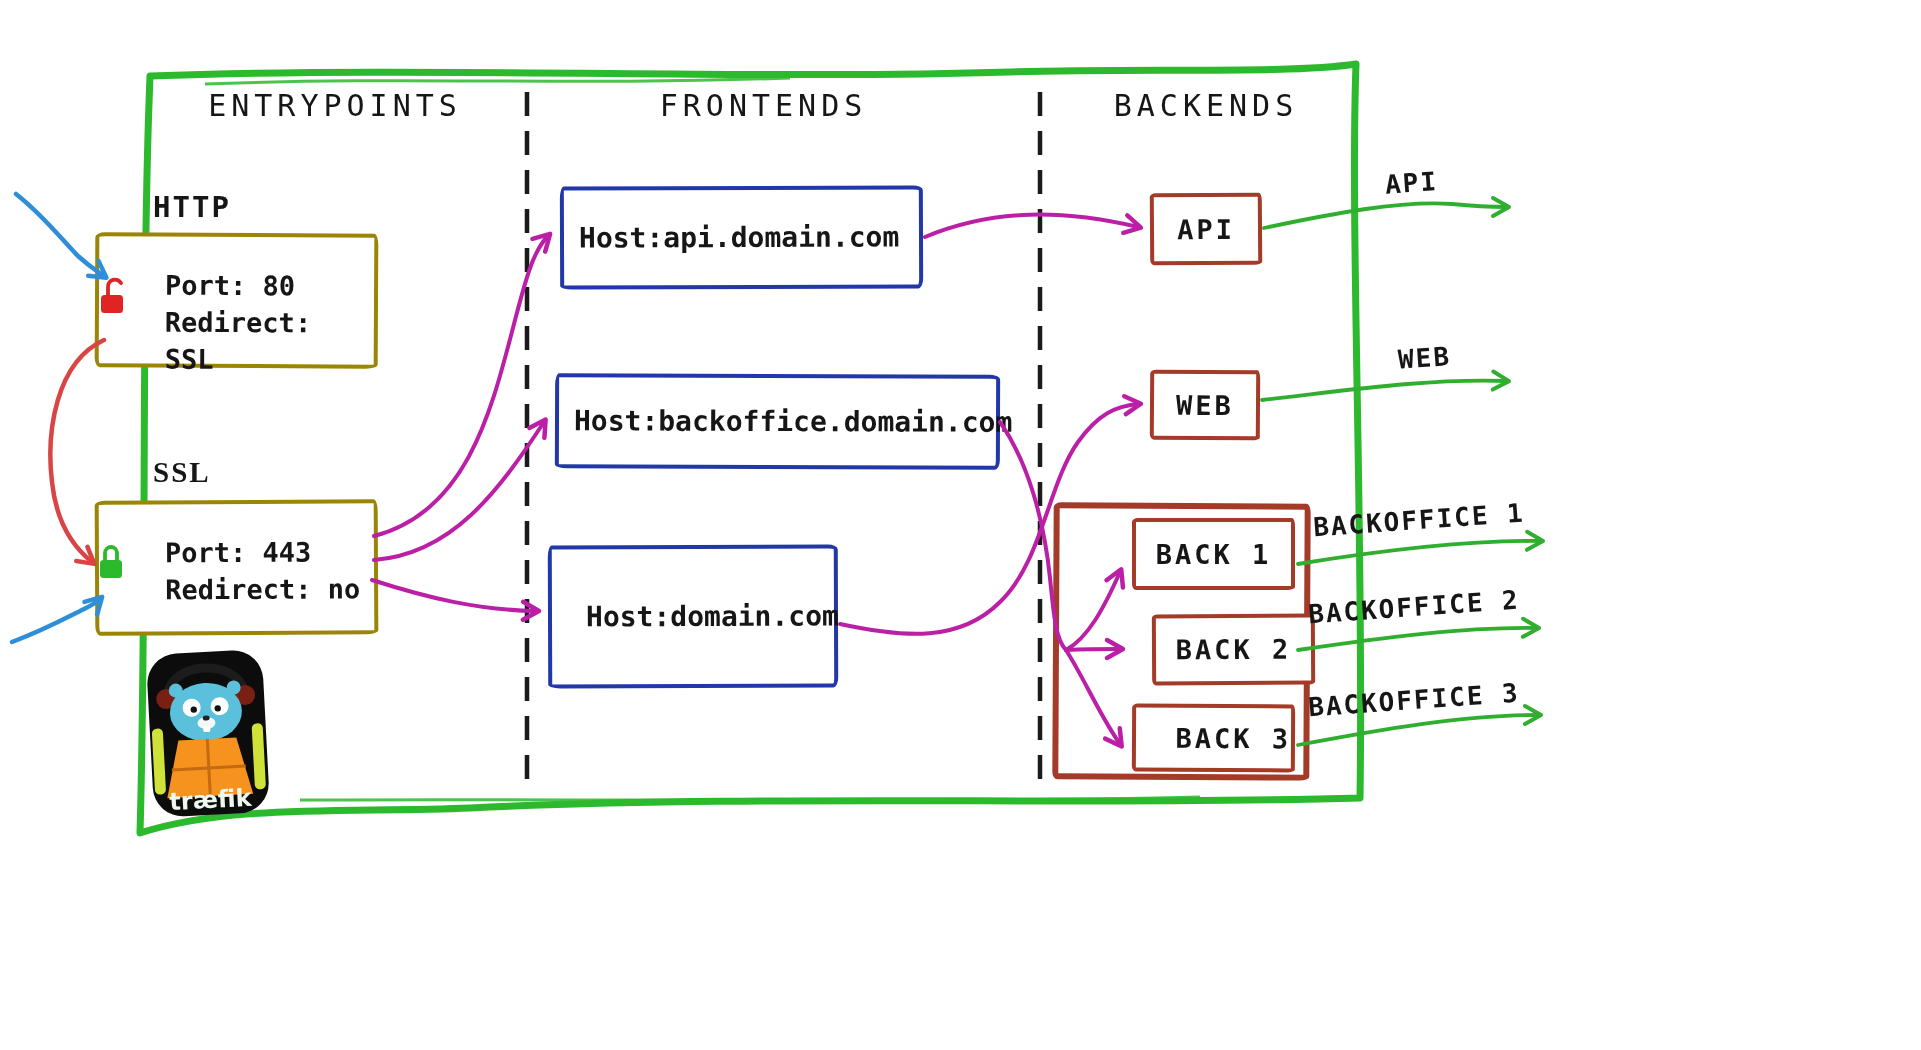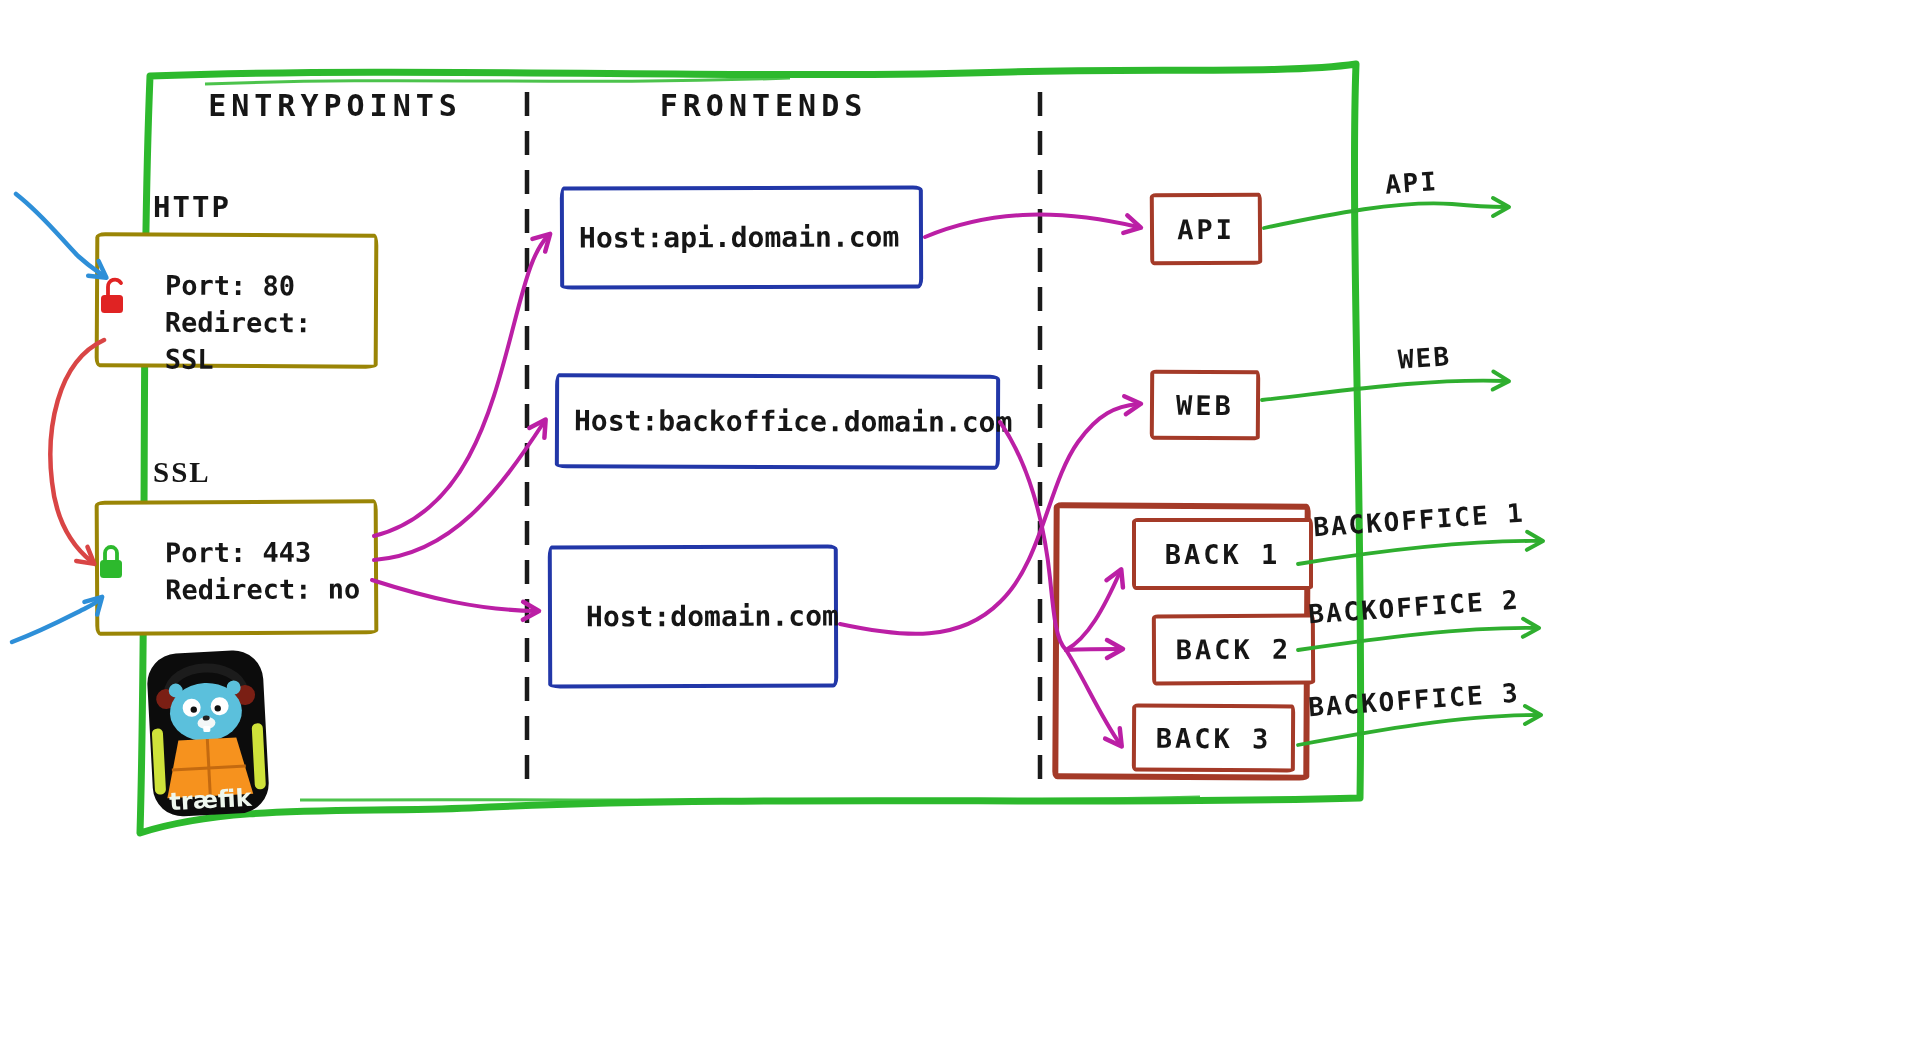--- a/index.html
+++ b/index.html
@@ -12,21 +12,21 @@
     position:relative; width:1921px; height:1050px;
     background:#ffffff; overflow:hidden;
   }
   .svg-layer { position:absolute; left:0; top:0; pointer-events:none; }
   #underlay { z-index:1; }
   #overlay  { z-index:6; }
   .txt-layer { position:absolute; left:0; top:0; width:100%; height:100%; z-index:3; }
 
   .col-header {
     position:absolute; top:88px; text-align:center;
-    font-size:30px; font-weight:bold; letter-spacing:5px;
+    font-size:30px; font-weight:normal; letter-spacing:5px;
   }
   .ep-label {
     position:absolute; font-size:29px; font-weight:bold; letter-spacing:2px;
   }
   .box { position:absolute; background:#ffffff; }
   .ep-box {
     border:4px solid #9a8506;
     border-radius:10px 4px 12px 5px / 5px 12px 4px 10px;
     padding:30px 8px 0 66px;
     font-size:27px; font-weight:bold; line-height:37px;
@@ -92,20 +92,21 @@
       <rect x="152" y="726" width="11" height="66" rx="5" fill="#cfe23a"></rect>
       <rect x="252" y="726" width="11" height="66" rx="5" fill="#cfe23a"></rect>
       <text x="207" y="808" text-anchor="middle" font-size="24" font-weight="bold" fill="#eef7ee">træfik</text>
     </g>
   </svg>
 
   <div class="txt-layer">
 
     <div class="col-header" style="left:140px;width:390px;">ENTRYPOINTS</div>
     <div class="col-header" style="left:507px;width:513px;">FRONTENDS</div>
+    <div class="col-header" style="left:1040px;width:332px;">BACKENDS</div>
 
     <div class="ep-label" style="left:153px;top:190px;">HTTP</div>
     <div class="box ep-box" style="left:95px;top:233px;width:283px;height:135px;transform:rotate(0.3deg);">
       <div>Port: 80</div>
       <div>Redirect: SSL</div>
     </div>
 
     <div class="ep-label" style="left:153px;top:456px;font-family:Liberation Serif, serif;">SSL</div>
     <div class="box ep-box" style="left:95px;top:500px;width:283px;height:135px;transform:rotate(-0.3deg);">
       <div>Port: 443</div>
@@ -123,27 +124,27 @@
     </div>
 
     <div class="box be-box" style="left:1150px;top:193px;width:112px;height:72px;transform:rotate(-0.4deg);">
       <span>API</span>
     </div>
     <div class="box be-box" style="left:1150px;top:370px;width:110px;height:70px;transform:rotate(0.4deg);">
       <span>WEB</span>
     </div>
 
     <div class="be-group" style="left:1053px;top:503px;width:257px;height:277px;transform:rotate(0.3deg);"></div>
-    <div class="box be-box" style="left:1132px;top:518px;width:181px;height:72px;">
+    <div class="box be-box" style="left:1132px;top:518px;width:163px;height:72px;">
       <span>BACK 1</span>
     </div>
     <div class="box be-box" style="left:1132px;top:614px;width:163px;height:71px;transform:rotate(-0.3deg);margin-left:20px;">
       <span>BACK 2</span>
     </div>
-    <div class="box be-box" style="left:1132px;top:704px;width:163px;height:68px;transform:rotate(0.3deg);">
+    <div class="box be-box" style="left:1132px;top:704px;width:163px;height:68px;transform:rotate(0.3deg);justify-content:flex-end;">
       <span>BACK 3</span>
     </div>
 
     <div class="out-label" style="left:1385px;top:168px;">API</div>
     <div class="out-label" style="left:1398px;top:343px;">WEB</div>
     <div class="out-label" style="left:1313px;top:505px;">BACKOFFICE 1</div>
     <div class="out-label" style="left:1308px;top:592px;">BACKOFFICE 2</div>
     <div class="out-label" style="left:1308px;top:685px;">BACKOFFICE 3</div>
   </div>
 

